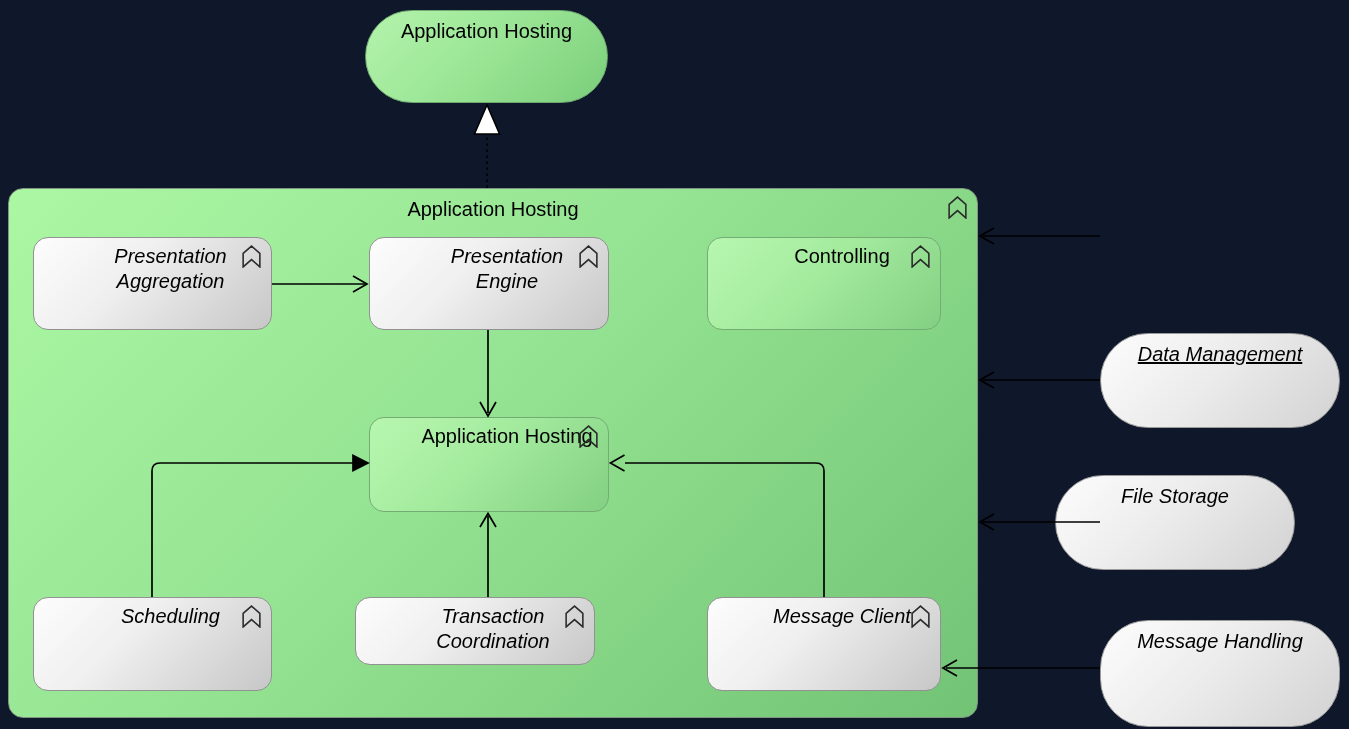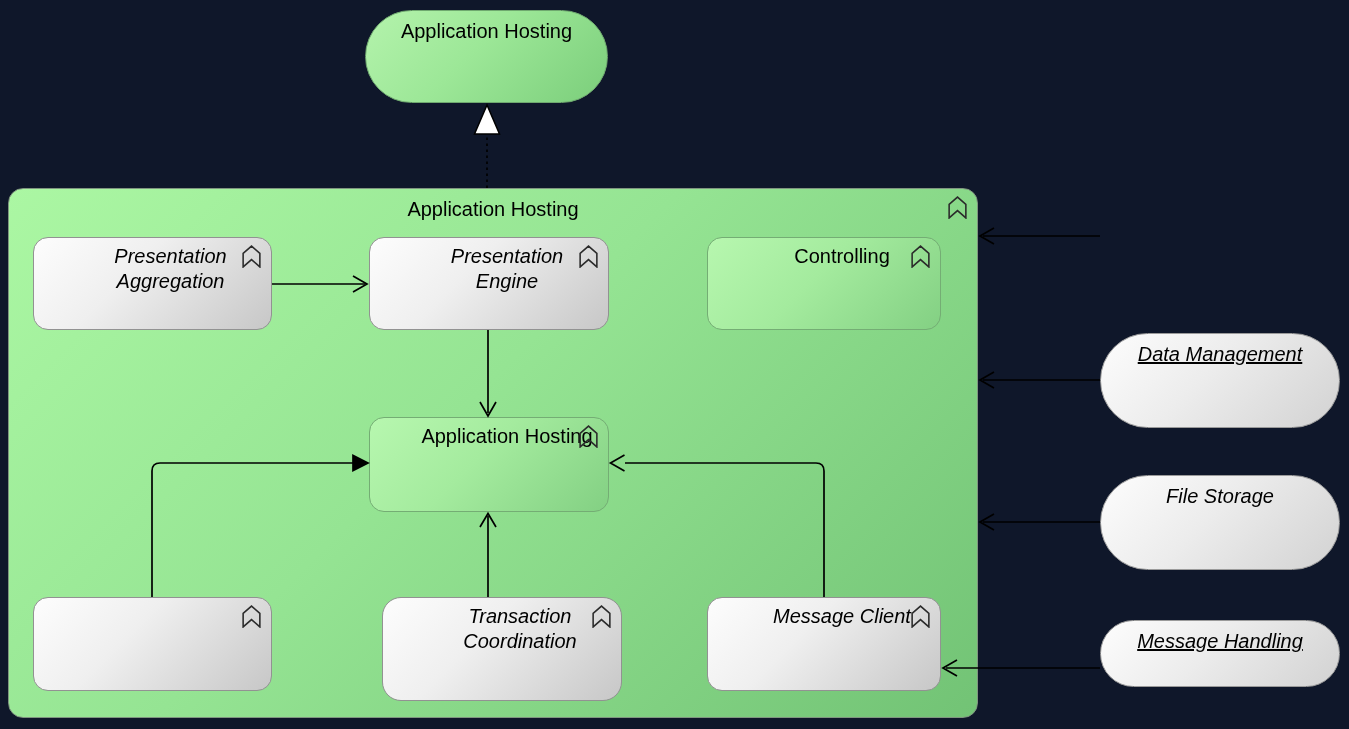--- a/index.html
+++ b/index.html
@@ -95,28 +95,29 @@
   <div class="node fn-box green" style="left:369px;top:417px;width:240px;height:95px;">
     <span class="lbl">Application Hosting</span>
     <span class="fn-icon">
       <svg viewBox="0 0 20 22">
           <path d="M2 21 L2 8 L10 1 L18 8 L18 21 L10 14 Z" fill="none" stroke="#2b2b2b" stroke-width="1.5"></path>
         </svg>
     </span>
   </div>
 
   <div class="node fn-box italic" style="left:33px;top:597px;width:239px;height:94px;">
-    <span class="fn-icon">
-      <svg viewBox="0 0 20 22">
-          <path d="M2 21 L2 8 L10 1 L18 8 L18 21 L10 14 Z" fill="none" stroke="#2b2b2b" stroke-width="1.5"></path>
-        </svg>
-    </span>
-  </div>
-
-  <div class="node fn-box italic" style="left:382px;top:597px;width:240px;height:104px;border-radius:19px;">
+    <span class="lbl">Scheduling</span>
+    <span class="fn-icon">
+      <svg viewBox="0 0 20 22">
+          <path d="M2 21 L2 8 L10 1 L18 8 L18 21 L10 14 Z" fill="none" stroke="#2b2b2b" stroke-width="1.5"></path>
+        </svg>
+    </span>
+  </div>
+
+  <div class="node fn-box italic" style="left:355px;top:597px;width:240px;height:68px;">
     <span class="lbl">Transaction
 Coordination</span>
     <span class="fn-icon">
       <svg viewBox="0 0 20 22">
           <path d="M2 21 L2 8 L10 1 L18 8 L18 21 L10 14 Z" fill="none" stroke="#2b2b2b" stroke-width="1.5"></path>
         </svg>
     </span>
   </div>
 
   <div class="node fn-box italic" style="left:707px;top:597px;width:234px;height:94px;text-align:center;">
@@ -126,25 +127,25 @@
           <path d="M2 21 L2 8 L10 1 L18 8 L18 21 L10 14 Z" fill="none" stroke="#2b2b2b" stroke-width="1.5"></path>
         </svg>
     </span>
   </div>
 
 
   <div class="node capsule italic" style="left:1100px;top:333px;width:240px;height:95px;text-decoration:underline;">
     <span class="lbl">Data Management</span>
   </div>
 
-  <div class="node capsule italic" style="left:1100px;top:475px;width:240px;height:95px;">
+  <div class="node capsule italic" style="left:1055px;top:475px;width:240px;height:95px;">
     <span class="lbl">File Storage</span>
   </div>
 
-  <div class="node capsule italic" style="left:1100px;top:620px;width:240px;height:67px;text-decoration:underline;">
+  <div class="node capsule italic" style="left:1100px;top:620px;width:240px;height:107px;">
     <span class="lbl">Message Handling</span>
   </div>
 
   <svg class="edges" viewBox="0 0 1349 729" fill="none" stroke="#000" stroke-width="1.7">
 
     <g>
       <path d="M487 188 V136" stroke-dasharray="2.5 3.5"></path>
       <polygon points="487,105 474.5,134 499.5,134" fill="#ffffff" stroke-width="1.5"></polygon>
     </g>
 

